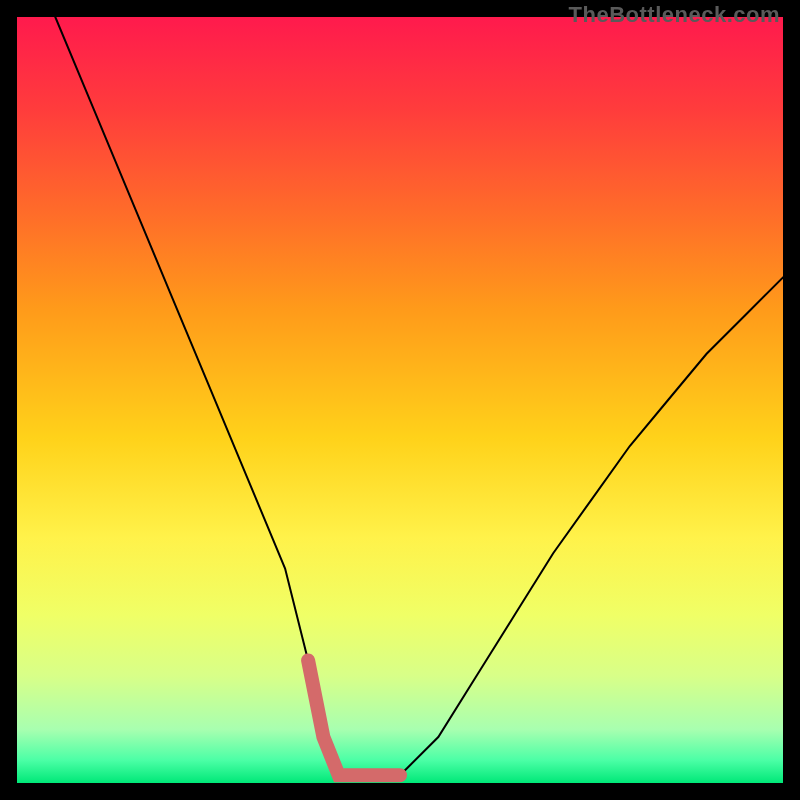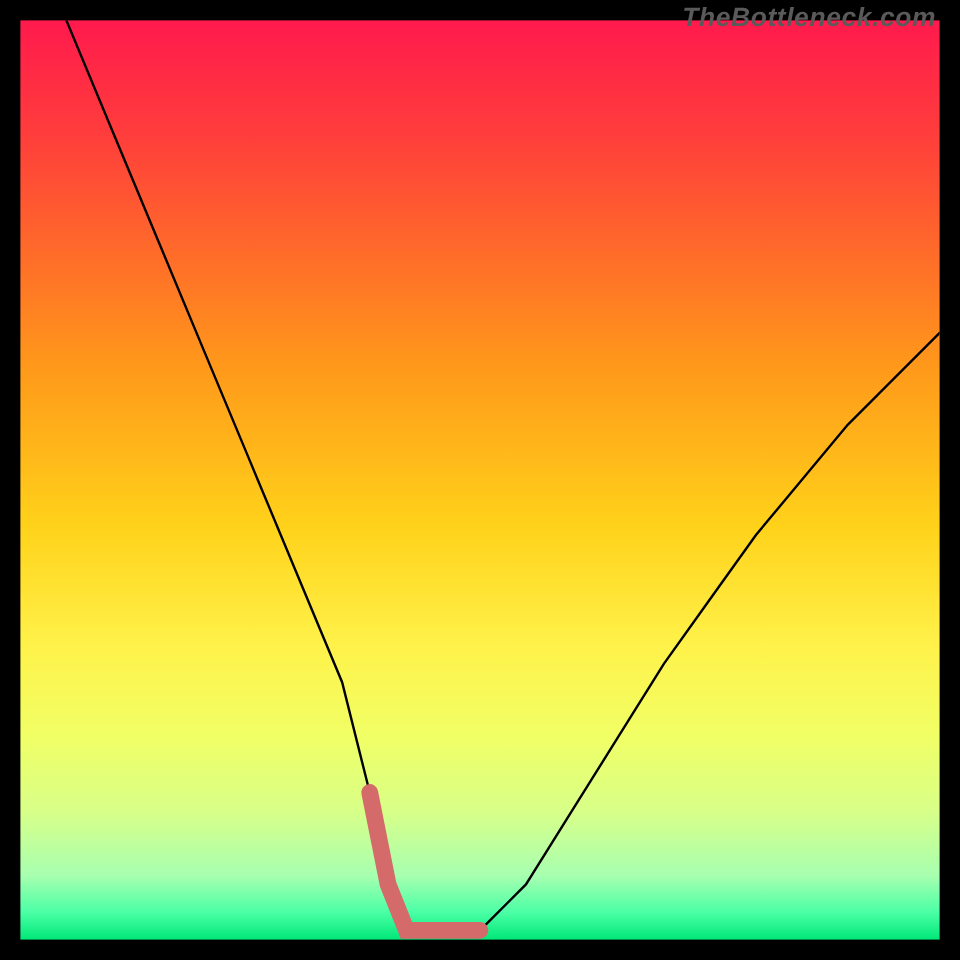--- a/index.html
+++ b/index.html
@@ -8,21 +8,20 @@
     width: 800px;
     height: 800px;
     background: #000;
     overflow: hidden;
   }
   .frame {
     position: relative;
     width: 800px;
     height: 800px;
     background: #000;
-    font-style: italic;
   }
   .plot-area {
     position: absolute;
     left: 17px;
     top: 17px;
     width: 766px;
     height: 766px;
     background: linear-gradient(to bottom,
       #ff1a4d 0%,
       #ff3c3c 12%,

